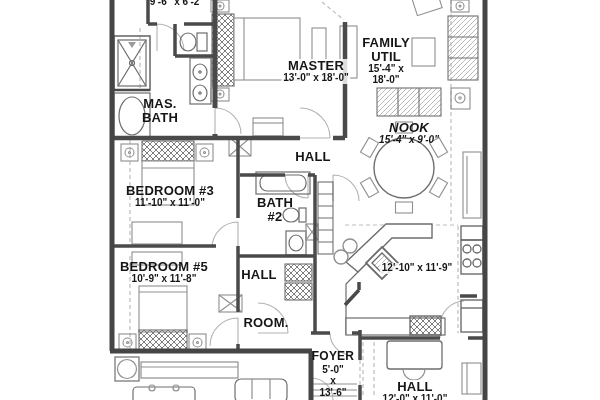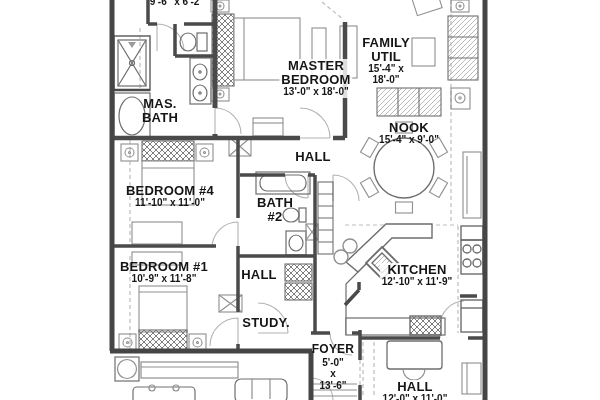--- a/index.html
+++ b/index.html
@@ -242,74 +242,72 @@
     <path d="M311,351 V400"></path>
   </g>
 </svg>
 
   <div class="lbl dim" style="left:177px;top:-3px;">
     <span>9'-6" x 6'-2"</span>
   </div>
 
   <div class="lbl" style="left:288px;top:59px;margin-left:28px;">
     <div class="halo">MASTER</div>
-    <div class="halo">BEDROOM</div>
     <div class="dim halo">13'-0" x 18'-0"</div>
   </div>
 
   <div class="lbl" style="left:160px;top:97px;">
     <div>MAS.</div>
     <div>BATH</div>
   </div>
 
   <div class="lbl" style="left:386px;top:36px;">
     <div>FAMILY</div>
     <div>UTIL</div>
     <div class="dim">15'-4" x</div>
     <div class="dim">18'-0"</div>
   </div>
 
-  <div class="lbl" style="left:409px;top:121px;">
+  <div class="lbl" style="left:409px;top:121px;font-style:italic;">
     <div>NOOK</div>
     <div class="dim">15'-4" x 9'-0"</div>
   </div>
 
   <div class="lbl" style="left:170px;top:184px;">
-    <div>BEDROOM #4</div>
+    <div>BEDROOM #3</div>
     <div class="dim">11'-10" x 11'-0"</div>
   </div>
 
   <div class="lbl" style="left:313px;top:150px;">
     <div>HALL</div>
   </div>
 
   <div class="lbl" style="left:275px;top:196px;">
     <div>BATH</div>
     <div>#2</div>
   </div>
 
   <div class="lbl" style="left:164px;top:260px;">
-    <div>BEDROOM #1</div>
+    <div>BEDROOM #5</div>
     <div class="dim">10'-9" x 11'-8"</div>
   </div>
 
   <div class="lbl" style="left:259px;top:268px;">
     <div>HALL</div>
   </div>
 
   <div class="lbl" style="left:266px;top:316px;">
-    <div>STUDY.</div>
+    <div>ROOM.</div>
   </div>
 
   <div class="lbl" style="left:417px;top:263px;">
-    <div class="halo">KITCHEN</div>
     <div class="dim halo">12'-10" x 11'-9"</div>
   </div>
 
-  <div class="lbl f12" style="left:333px;top:343px;line-height:1.15;">
+  <div class="lbl f12" style="left:333px;top:350px;line-height:1.15;">
     <div>FOYER</div>
     <div class="dim">5'-0"</div>
     <div class="dim">x</div>
     <div class="dim">13'-6"</div>
   </div>
 
   <div class="lbl" style="left:415px;top:380px;">
     <div class="halo">HALL</div>
     <div class="dim">12'-0" x 11'-0"</div>
   </div>

